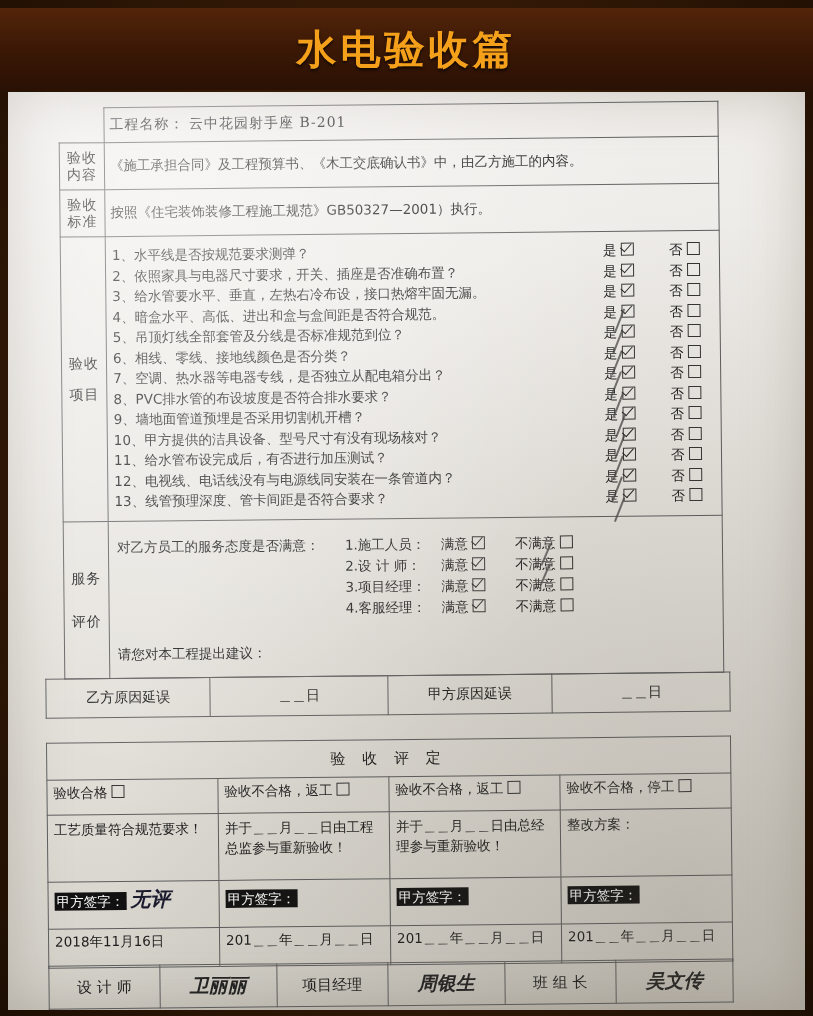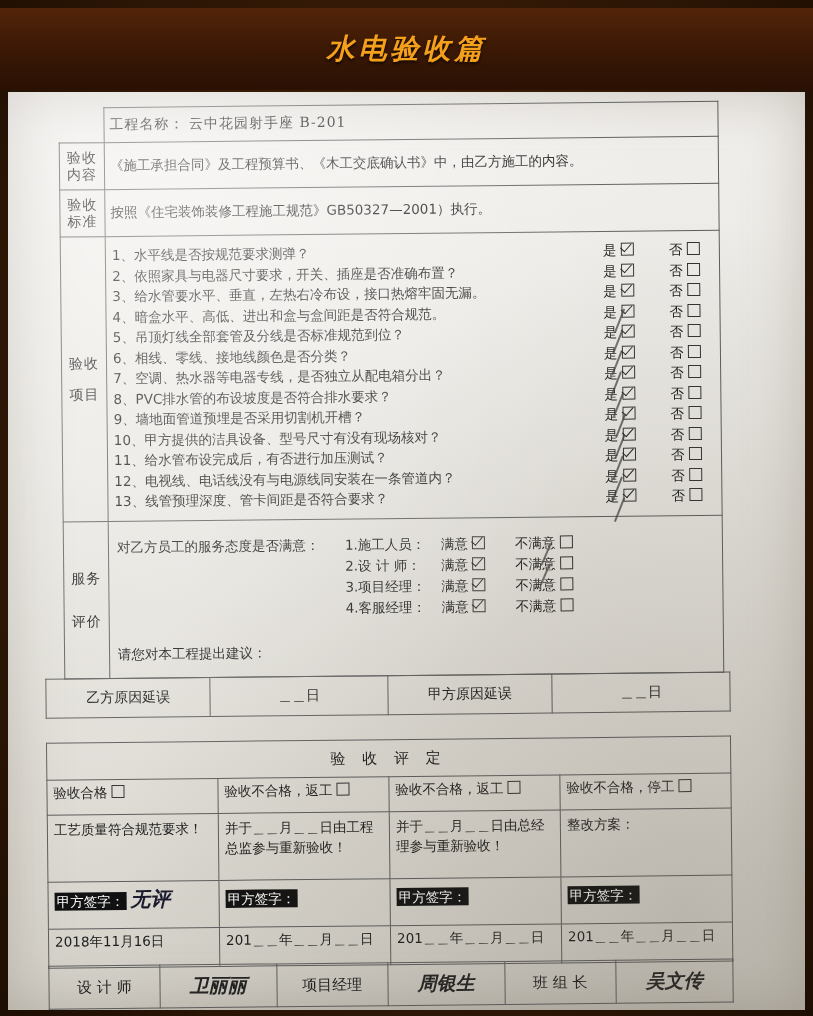--- a/index.html
+++ b/index.html
@@ -24,26 +24,25 @@
     position: absolute;
     left: 0; top: 8px;
     width: 813px; height: 82px;
     background: linear-gradient(180deg, #53250a 0%, #3b1805 50%, #2a1104 100%);
     display: flex;
     align-items: center;
     justify-content: center;
   }
   .banner-title {
     font-family: "DejaVu Sans", sans-serif;
-    font-size: 28px;
+    font-size: 40px;
     font-weight: bold;
     color: #f5a01b;
     letter-spacing: 4px;
     text-shadow: 0 2px 3px rgba(0,0,0,.7);
-    font-style: italic;
   }
   
   .paper {
     position: absolute;
     left: 8px; top: 92px;
     width: 797px; height: 918px;
     background: linear-gradient(175deg, #f3f1ee 0%, #e9e7e2 40%, #dedbd4 75%, #cfccc4 100%);
     box-shadow: inset 0 0 60px rgba(120,110,95,.35);
     overflow: hidden;
   }

